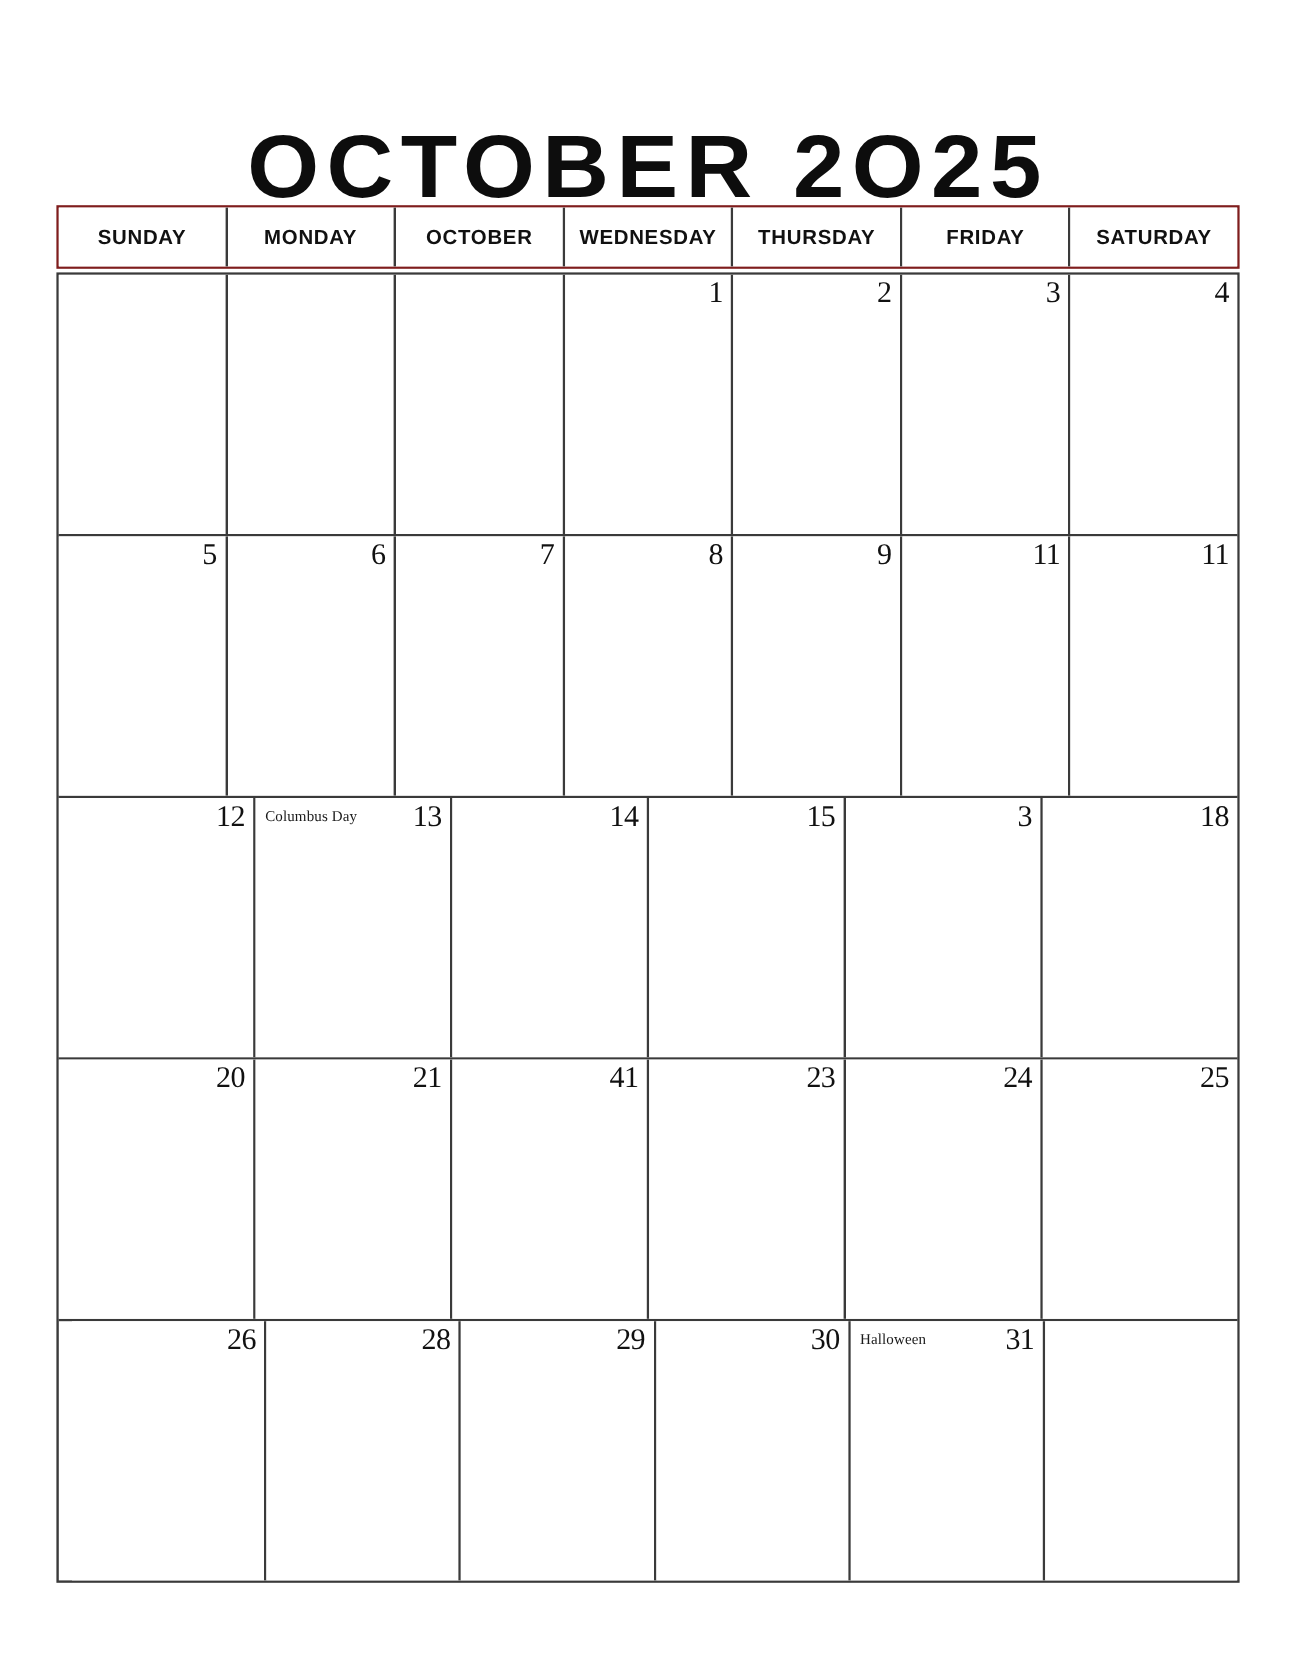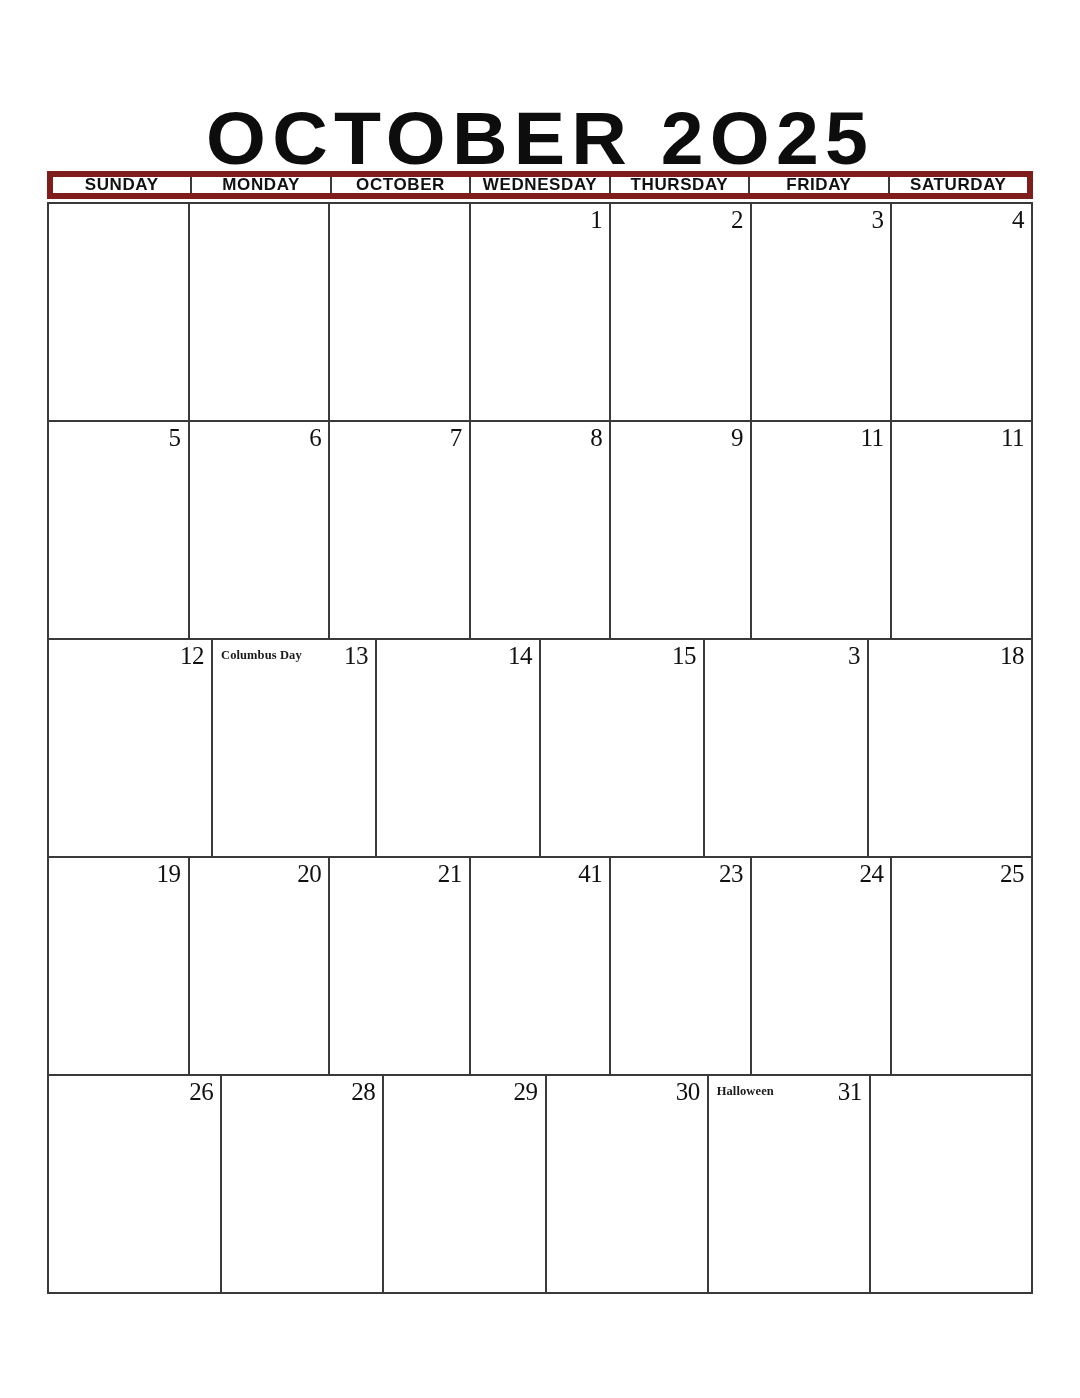--- a/index.html
+++ b/index.html
@@ -38,23 +38,23 @@
     left: 47px;
     top: 171px;
     width: 986px;
     height: 1140px;
   }
 
   
   #weekday-header {
     display: flex;
     width: 100%;
-    height: 28px;
-    box-sizing: border-box;
-    border: 6px solid #7f1d1d;
+    height: 53px;
+    box-sizing: border-box;
+    border: 2px solid #7f1d1d;
     justify-content: space-between;
   }
   .weekday-cell {
     flex: 1 1 0;
     box-sizing: border-box;
     border-right: 2px solid #3a3a3a;
     display: flex;
     align-items: center;
     justify-content: center;
     font-family: "Liberation Sans", sans-serif;
@@ -111,21 +111,21 @@
   .day-number:empty { display: none; }
 
   .day-event {
     position: absolute;
     left: 8px;
     top: 8px;
     right: 42px;
     font-family: "Liberation Serif", serif;
     font-size: 12.5px;
     line-height: 14px;
-    font-weight: 700;
+    font-weight: 400;
     color: #1a1a1a;
     letter-spacing: 0.1px;
     white-space: nowrap;
   }
   .day-event:empty { display: none; }
 </style>
 </head>
 <body>
 
 <h1 id="calendar-title">OCTOBER 2O25</h1>
@@ -243,24 +243,20 @@
       </div>
       <div class="day-cell">
 
         <span class="day-number">18</span>
       </div>
     </div>
 
     <div class="week-row">
       <div class="day-cell">
 
-        <span class="day-number">19</span>
-      </div>
-      <div class="day-cell">
-
         <span class="day-number">20</span>
       </div>
       <div class="day-cell">
 
         <span class="day-number">21</span>
       </div>
       <div class="day-cell">
 
         <span class="day-number">41</span>
       </div>

